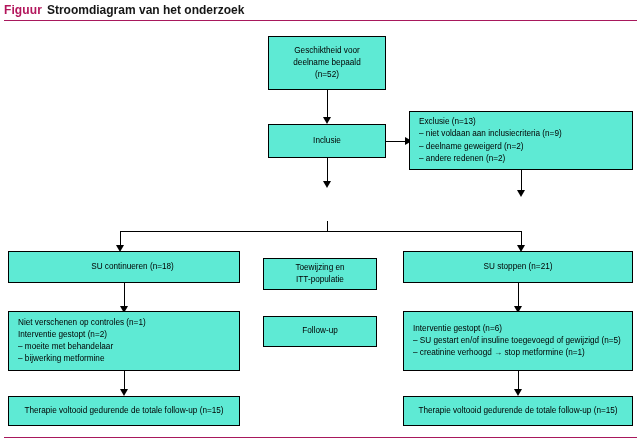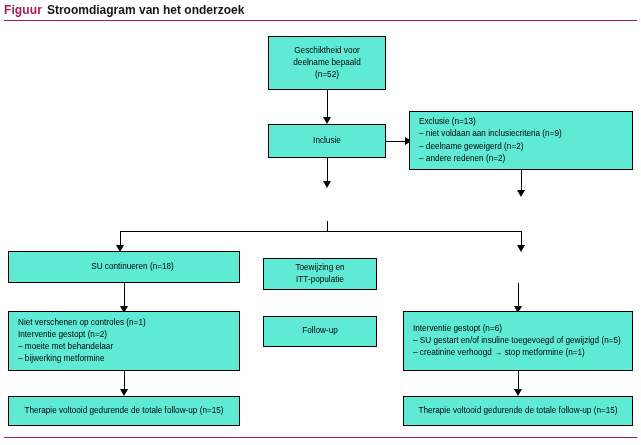--- a/index.html
+++ b/index.html
@@ -144,20 +144,23 @@
 
   <div class="node center" style="left:8px; top:251px; width:232px; height:32px;padding-left:17px;">
     <span class="ln">SU continueren (n=18)</span>
   </div>
 
   <div class="node center" style="left:263px; top:251px; width:114px; height:32px;margin-top:7px;">
     <span class="ln">Toewijzing en</span>
     <span class="ln">ITT-populatie</span>
   </div>
 
+  <div class="node center" style="left:403px; top:251px; width:230px; height:32px;">
+    <span class="ln">SU stoppen (n=21)</span>
+  </div>
 
   <div class="vline" style="left:123.5px; top:283px; height:25px;"></div>
   <div class="arrow-d" style="left:119.9px; top:306px;"></div>
 
   <div class="vline" style="left:517.5px; top:283px; height:25px;"></div>
   <div class="arrow-d" style="left:513.9px; top:306px;"></div>
 
   <div class="node left-al" style="left:8px; top:311px; width:232px; height:60px;">
     <span class="ln">Niet verschenen op controles (n=1)</span>
     <span class="ln">Interventie gestopt (n=2)</span>

